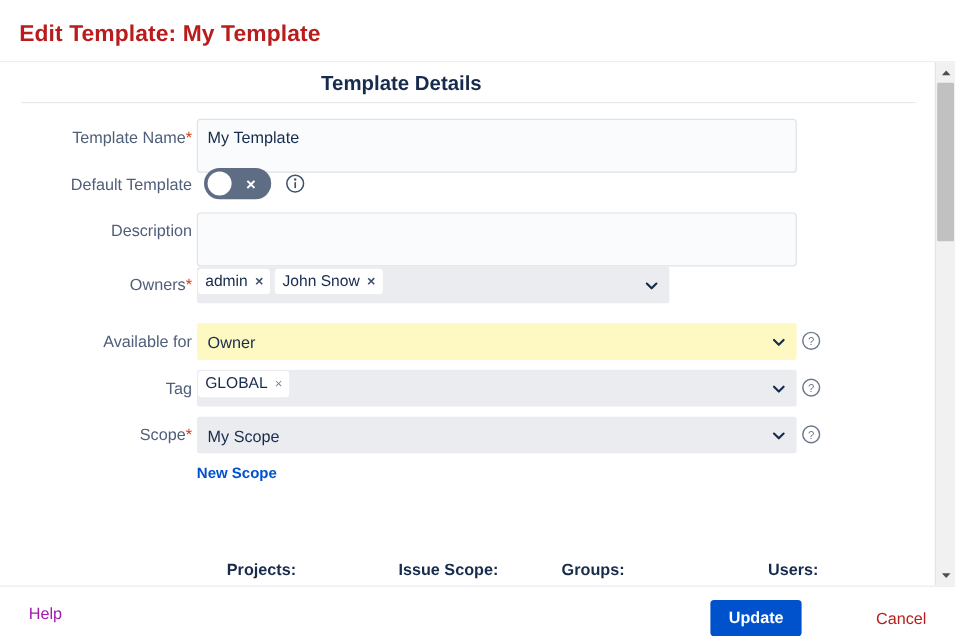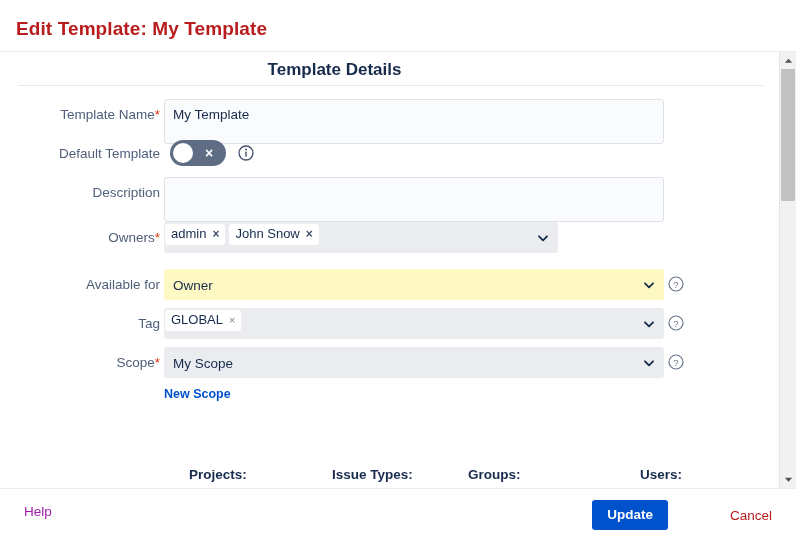--- a/index.html
+++ b/index.html
@@ -340,21 +340,21 @@
             <text x="8" y="11.6" font-size="9.5" font-family="Liberation Sans, sans-serif" fill="#6b778c" text-anchor="middle">?</text>
           </svg>
         </span>
       </div>
 
       <div class="newscope" style="top:335px">New Scope</div>
 
       <div class="tbl">
         <div class="tbl-head">
           <div class="th" style="left:0">Projects:</div>
-          <div class="th" style="left:143px">Issue Types:</div>
+          <div class="th" style="left:143px">Issue Scope:</div>
           <div class="th" style="left:279px">Groups:</div>
           <div class="th" style="left:451px">Users:</div>
         </div>
 
       </div>
 
     </div>
   </div>
 
   <div class="scrollbar">

